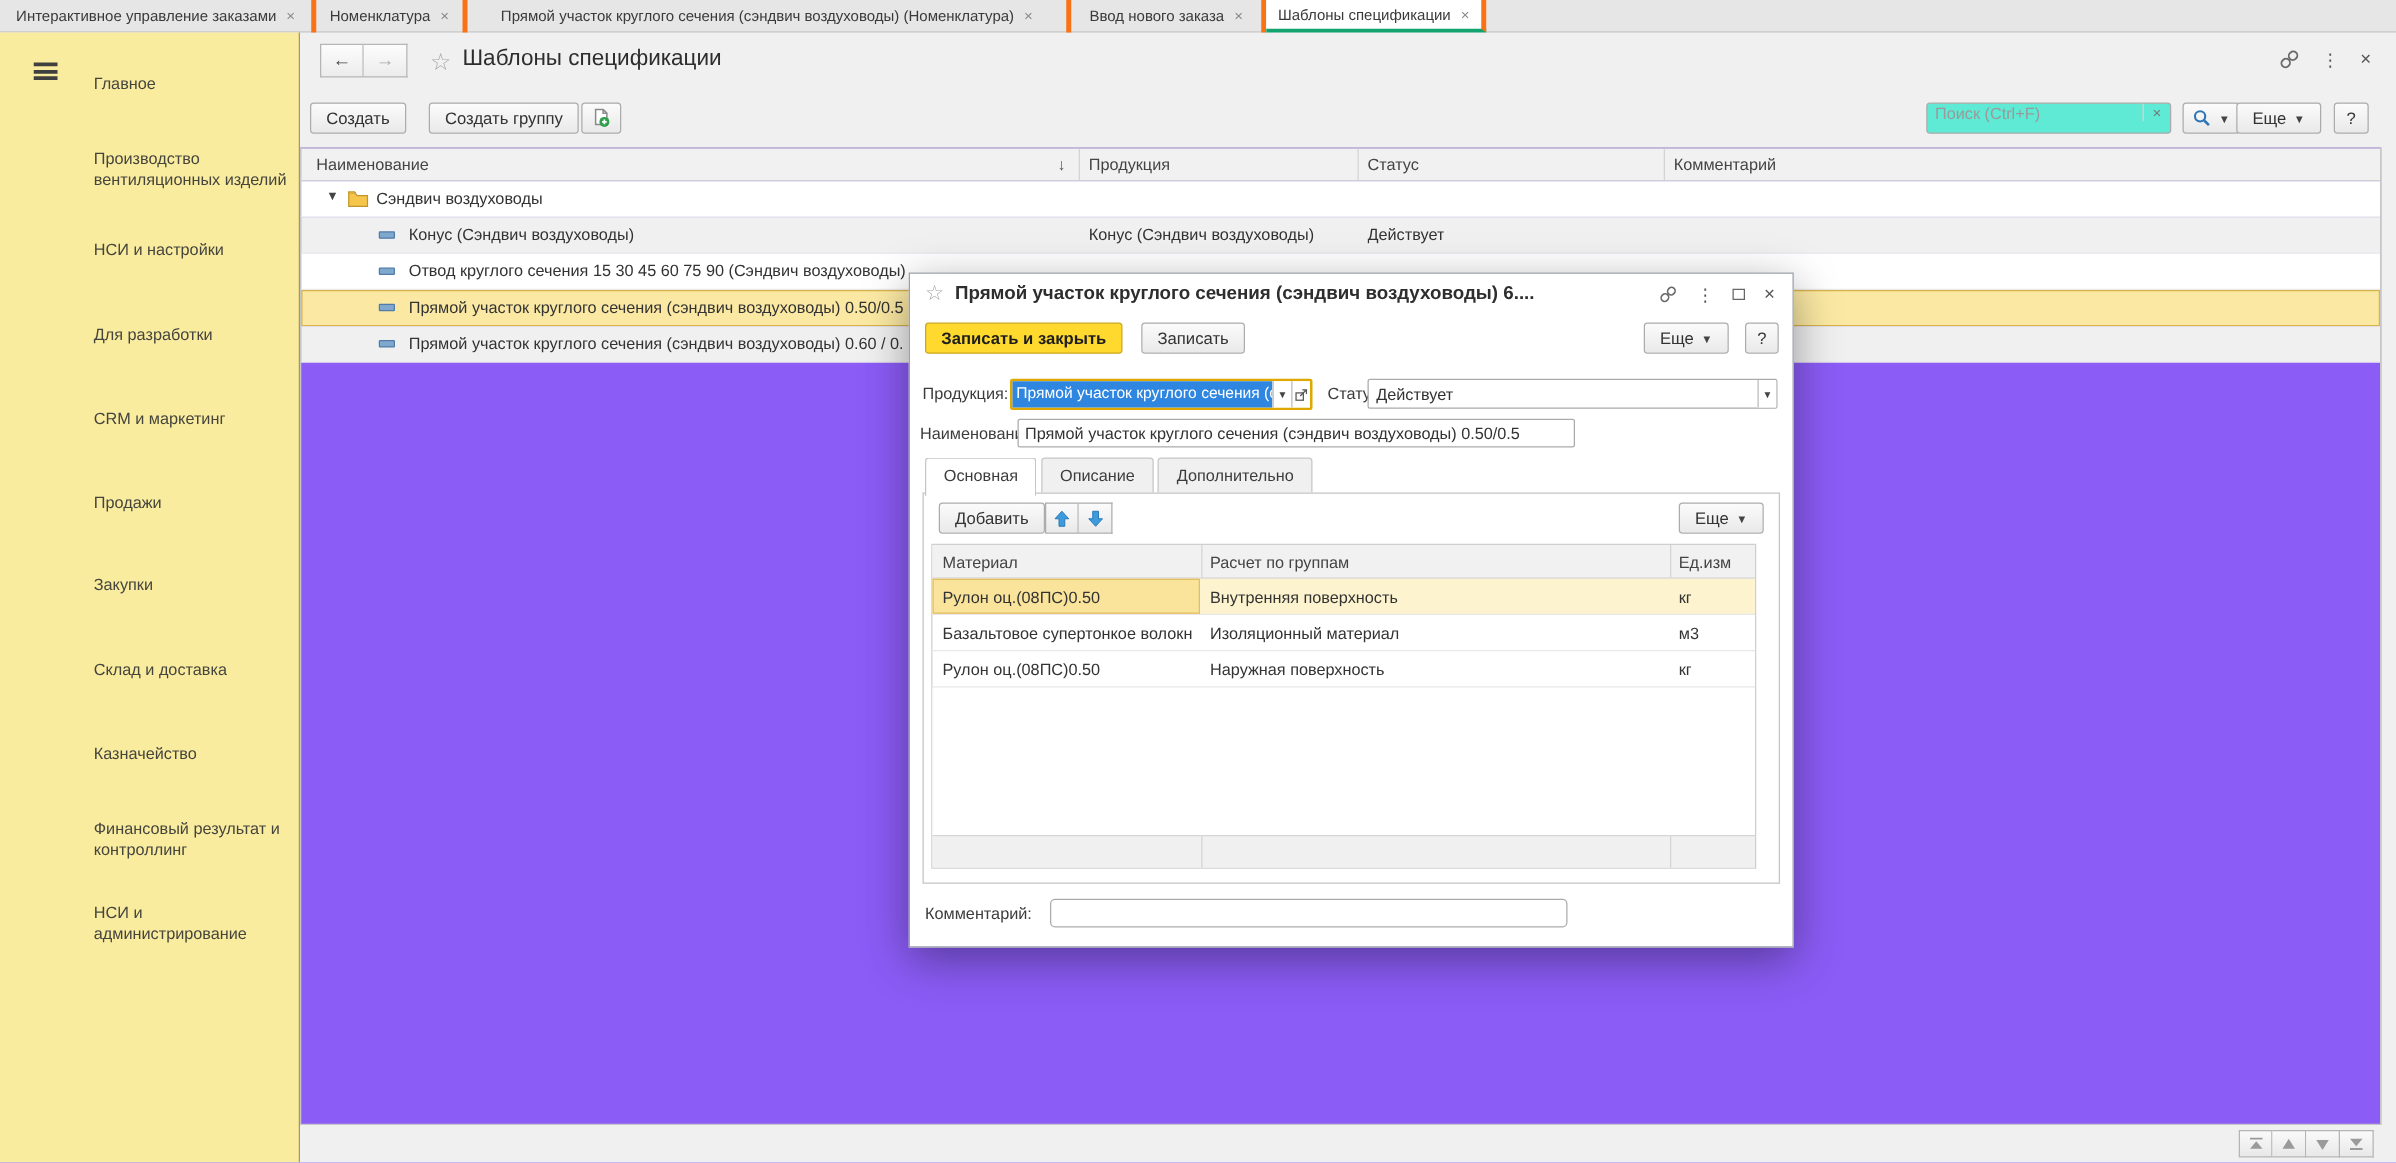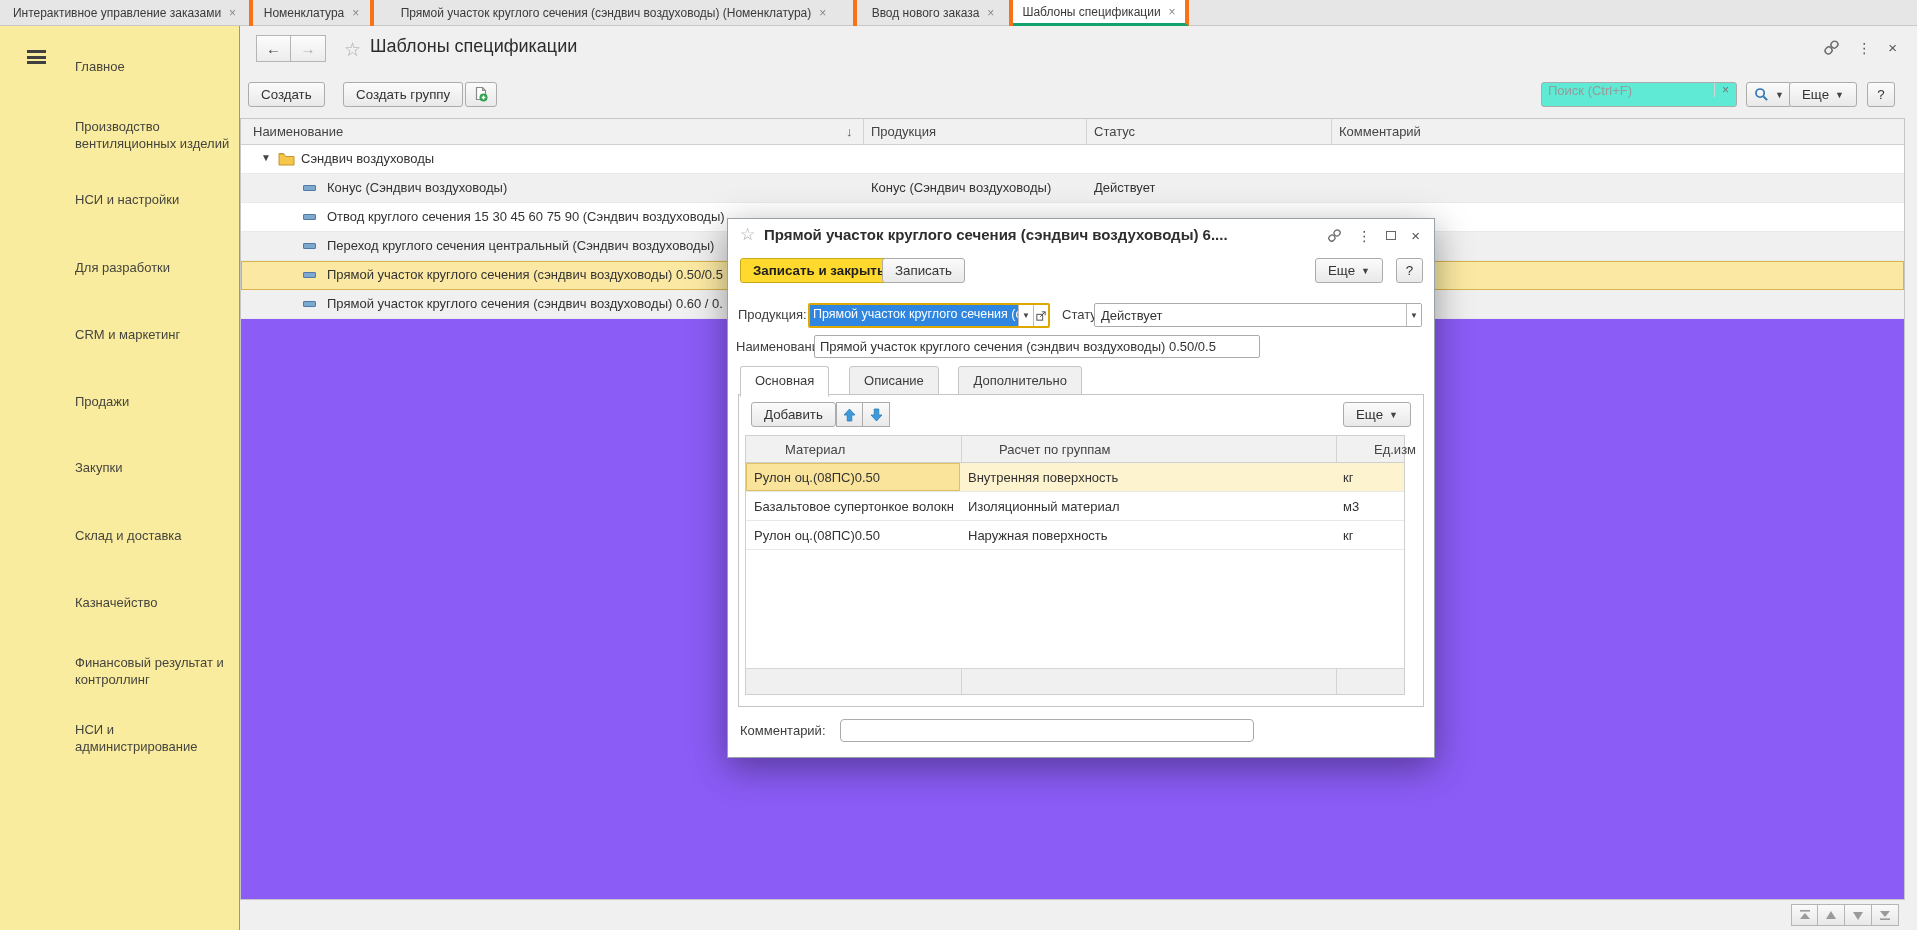--- a/index.html
+++ b/index.html
@@ -98,56 +98,56 @@
   .dlg-title { position:relative; height:32px; }
   .dlg-title .star { left:12px; top:5px; font-size:17px; }
   .dlg-name { position:absolute; left:36px; top:7px; font-size:15px; font-weight:bold; color:#2e2e2e;
               white-space:nowrap; overflow:hidden; max-width:540px; }
   .dlg-icons { position:absolute; right:14px; top:8px; display:flex; gap:15px; align-items:center; color:#666; }
   .maxbox { width:10px; height:9px; border:1.5px solid #666; display:inline-block; }
 
   .dlg-cmd { position:relative; height:40px; }
   .btn-primary { position:absolute; left:12px; top:7px; background:#FFD92E; border:1px solid #C9A81F;
                  font-weight:bold; color:#1e1e1e; }
-  .b-save { position:absolute; left:154px; top:7px; }
+  .b-save { position:absolute; left:185px; top:7px; }
   .d-more { position:absolute; right:51px; top:7px; }
   .d-help { position:absolute; right:11px; top:7px; width:27px; padding:0; }
 
   .frow { position:absolute; left:0; right:0; height:24px; }
   .flabel { position:absolute; top:4px; color:#3c3c3c; }
   .combo-prod { position:absolute; left:80px; top:0; width:242px; height:25px;
                 border:2px solid #DFA800; border-radius:2px; background:#FFF; display:flex; align-items:stretch; }
   .combo-prod .val { flex:1; background:#2E86E0; color:#FFF; padding:2px 3px; white-space:nowrap; overflow:hidden; font-size:12.5px; }
   .cbtn { width:15px; display:flex; align-items:center; justify-content:center; border-left:1px solid #BBB; cursor:pointer; font-size:8px; color:#444; background:#FFF; }
   .combo { position:absolute; height:24px; border:1px solid #ABABAB; border-radius:2px; background:#FFF;
            display:flex; align-items:stretch; }
   .combo .val { flex:1; padding:4px 6px; white-space:nowrap; overflow:hidden; color:#333; }
   .tinput { position:absolute; height:23px; border:1px solid #ABABAB; border-radius:2px; background:#FFF;
             font:inherit; color:#333; padding:0 5px; outline:none; }
 
   .dlg-tabs { position:absolute; left:12px; top:146px; height:30px; }
-  .dtab { position:relative; display:inline-block; padding:6px 14px 8px; margin-right:16px;
+  .dtab { position:relative; display:inline-block; padding:6px 14px 8px; margin-right:0;
           border:1px solid #C6C6C6; border-radius:3px 3px 0 0; background:#F0F0F0; color:#3c3c3c;
           top:1px; cursor:pointer; }
   .dtab.active { background:#FFF; border-bottom:1px solid #FFF; z-index:25; }
 
   .group-box { position:absolute; left:10px; top:175px; width:686px; height:313px;
                border:1px solid #C4C4C4; background:#FFF; }
   .mat-toolbar { position:relative; height:38px; }
   .b-add { position:absolute; left:12px; top:7px; }
   .arrpack { position:absolute; left:97px; top:7px; display:flex; }
   .abtn { width:27px; height:25px; background:linear-gradient(#FBFBFB,#E9E9E9); border:1px solid #ACACAC;
           display:flex; align-items:center; justify-content:center; cursor:pointer; }
   .abtn + .abtn { border-left:none; }
   .m-more { position:absolute; right:12px; top:7px; }
 
   .mat-table { position:absolute; left:6px; top:40px; width:660px; height:260px;
                border:1px solid #CFCFCF; display:flex; flex-direction:column; }
   .mat-head { position:relative; height:27px; background:#F1F1F1; border-bottom:1px solid #CFCFCF; color:#444; flex:none; }
-  .mat-head .hc { position:absolute; top:6px;margin-left:31px; }
+  .mat-head .hc { position:absolute; top:6px; }
   .mrow { position:relative; height:29px; border-bottom:1px solid #E8E8E8; flex:none; cursor:pointer; }
   .mrow .cell { position:absolute; top:7px; white-space:nowrap; overflow:hidden; }
   .mc1 { left:8px; max-width:200px; } .mc2 { left:222px; max-width:360px; } .mc3 { left:597px; }
   .mrow.selected { background:#FDF3CE; }
   .mrow.selected .curcell { position:absolute; left:0; top:0; width:214px; height:100%;
                             background:#FAE49B; border:1px solid #E2BF62; }
   .mat-fill { flex:1; background:#FFF; }
   .mat-foot { position:relative; height:26px; background:#F0F0F0; border-top:1px solid #D5D5D5; flex:none; }
 
   .comment-row { top:500px; }
@@ -279,24 +279,20 @@
       <span class="cell name-c">Конус (Сэндвич воздуховоды)</span>
       <span class="cell col-prod">Конус (Сэндвич воздуховоды)</span>
       <span class="cell col-status">Действует</span>
     </div>
 
     <div class="trow">
       <span class="dash"></span>
       <span class="cell name-c">Отвод круглого сечения 15 30 45 60 75 90 (Сэндвич воздуховоды)</span>
     </div>
 
-    <div class="trow stripe">
-      <span class="dash"></span>
-      <span class="cell name-c">Переход круглого сечения центральный (Сэндвич воздуховоды)</span>
-    </div>
 
     <div class="trow selected">
       <span class="dash"></span>
       <span class="cell name-c">Прямой участок круглого сечения (сэндвич воздуховоды) 0.50/0.5</span>
     </div>
 
     <div class="trow stripe">
       <span class="dash"></span>
       <span class="cell name-c">Прямой участок круглого сечения (сэндвич воздуховоды) 0.60 / 0.</span>
     </div>

